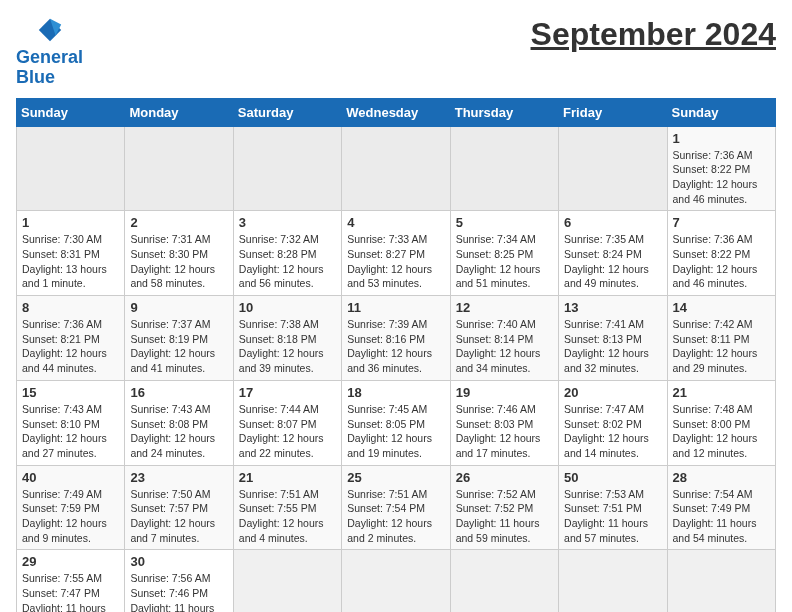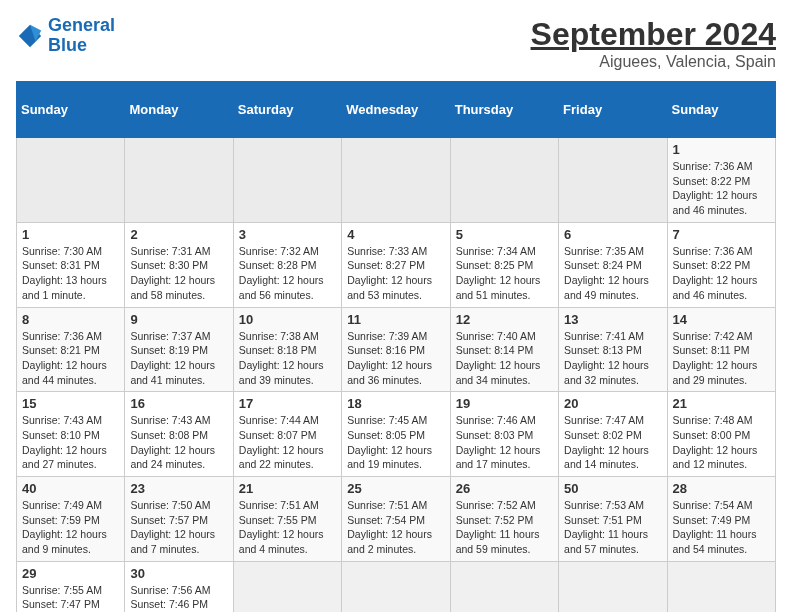--- a/index.html
+++ b/index.html
@@ -13,20 +13,21 @@
     .header {
       display: flex;
       justify-content: space-between;
       align-items: flex-start;
       margin-bottom: 10px;
     }
     .logo {
       display: flex;
       align-items: center;
       gap: 4px;
+      flex-direction: column;
     }
     .logo-text {
       font-size: 18px;
       font-weight: bold;
       color: #333;
       line-height: 1.1;
     }
     .logo-text span {
       color: #1a6bb5;
     }
@@ -49,21 +50,21 @@
       font-weight: normal;
     }
     table {
       width: 100%;
       border-collapse: collapse;
       font-size: 11px;
     }
     thead tr th {
       background-color: #1a6bb5;
       color: #fff;
-      padding: 20px 4px;
+      padding: 6px 4px;
       text-align: left;
       font-size: 13px;
       font-weight: bold;
       border: 1px solid #1a6bb5;
     }
     tbody tr td {
       border: 1px solid #ccc;
       padding: 4px 5px;
       vertical-align: top;
       background: #fff;
@@ -100,21 +101,20 @@
       <polygon points="20,4 36,20 20,36 4,20" fill="#1a6bb5"></polygon>
       <polygon points="20,4 36,12 28,28" fill="#2e8fd4"></polygon>
     </svg>
     <div class="logo-text">
       <div><span>General</span></div>
       <div><span>Blue</span></div>
     </div>
   </div>
   <div class="title-block">
     <h1>September 2024</h1>
-    <h2>Aiguees, Valencia, Spain</h2>
   </div>
 </div>
 
 <table>
   <thead>
     <tr>
     <th>Sunday</th>
         <th>Monday</th>
         <th>Saturday</th>
         <th>Wednesday</th>

